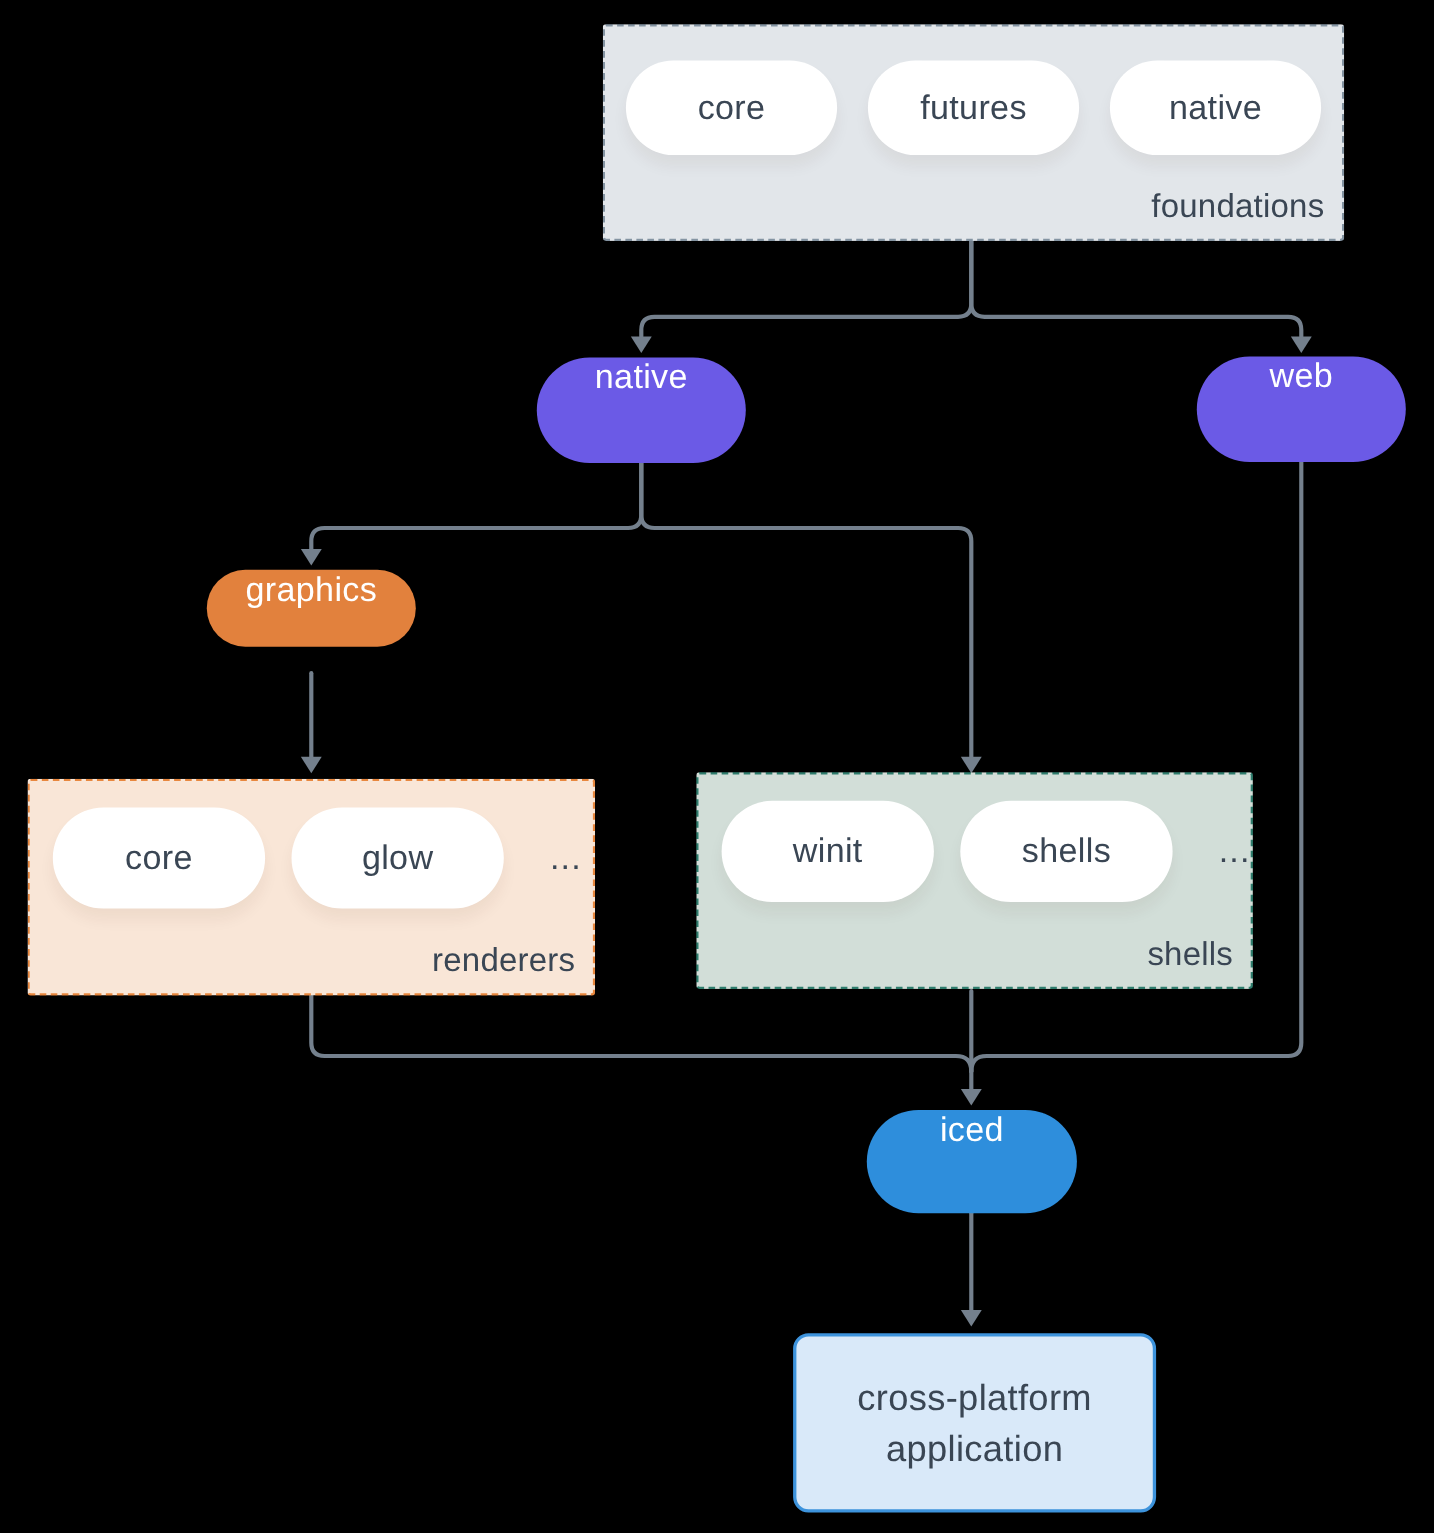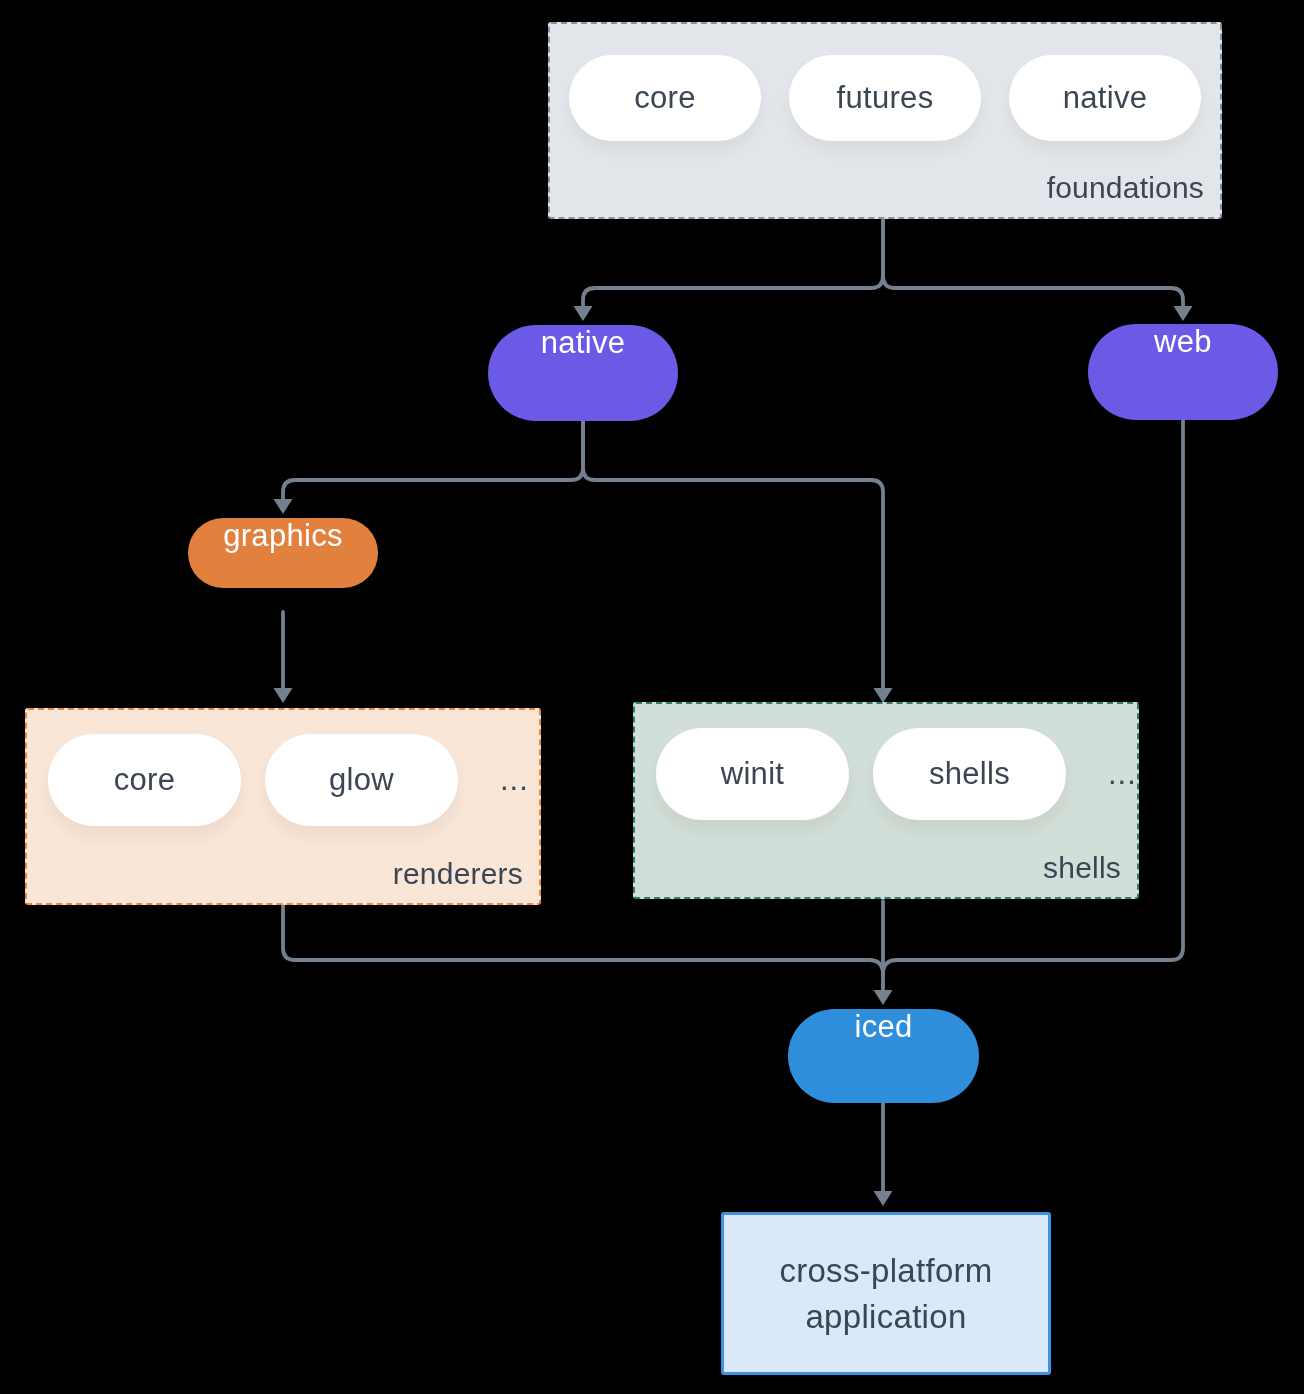--- a/index.html
+++ b/index.html
@@ -44,21 +44,21 @@
   .renderers .pillrow, .shells .pillrow { left:21px; top:24px; gap:24px; }
   .ellipsis { font-size:31px; color:var(--dark-text); margin-left:18px; letter-spacing:1px; }
 
   .node-native   { left:488px;  top:325px;  width:190px; height:96px; background:var(--purple); }
   .node-web      { left:1088px; top:324px;  width:190px; height:96px; background:var(--purple); }
   .node-graphics { left:188px;  top:518px;  width:190px; height:70px; background:var(--orange); }
   .node-iced     { left:788px;  top:1009px; width:191px; height:94px; background:var(--blue); }
 
   .appbox {
     position:absolute; left:721px; top:1212px; width:324px; height:157px;
-    background:var(--app-fill); border:3px solid var(--app-border); border-radius:3px;
+    background:var(--app-fill); border:3px solid var(--app-border); border-radius:14px;
     display:flex; flex-direction:column; align-items:center; justify-content:center;
     color:var(--dark-text); font-size:33px; line-height:46px; letter-spacing:0.3px;
   }
 </style>
 </head>
 <body>
 
 <div class="canvas">
 
   <svg class="wires" viewBox="0 0 1304 1394">

